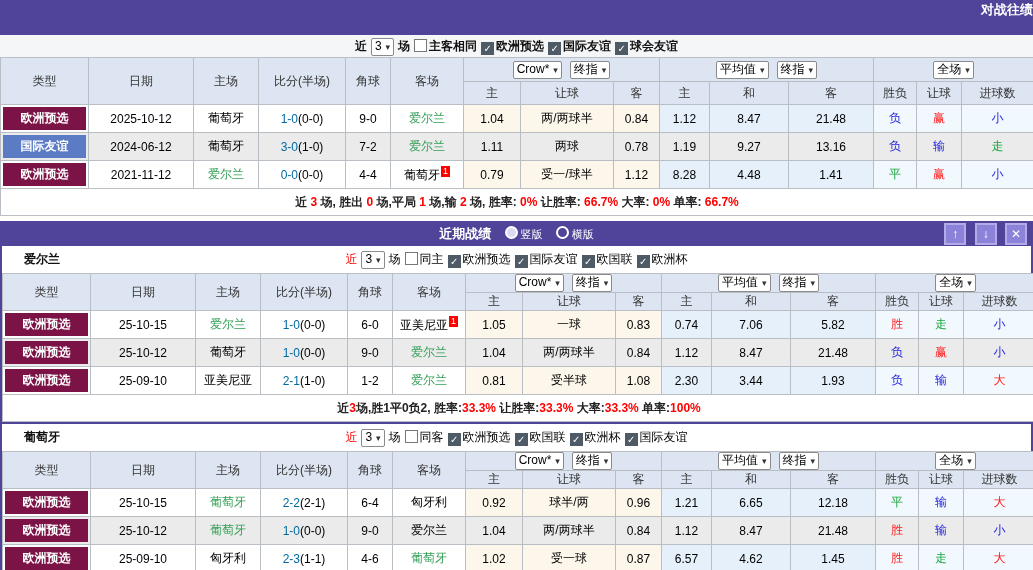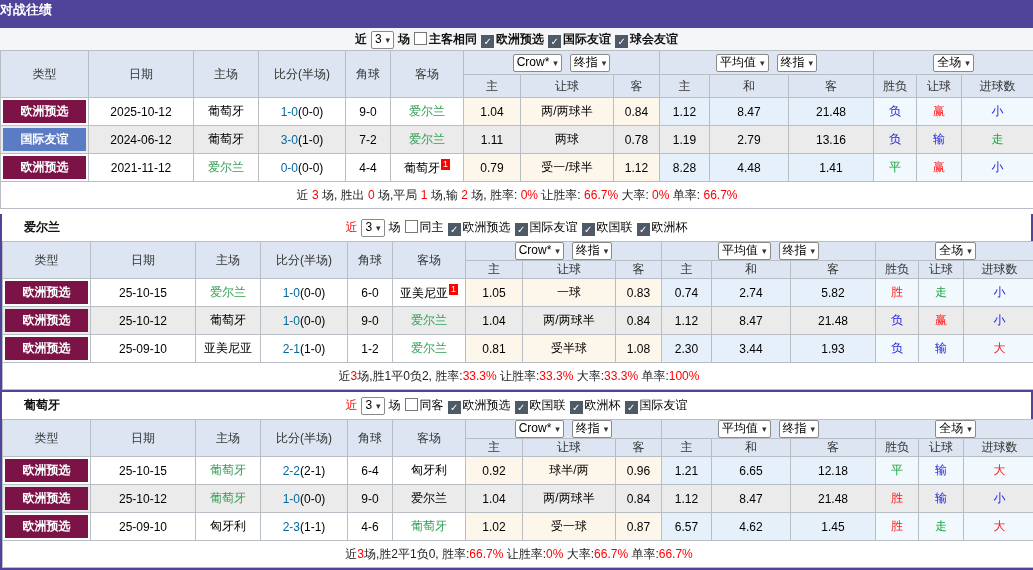--- a/index.html
+++ b/index.html
@@ -1,17 +1,17 @@
 <!DOCTYPE html>
 <html><head>
 <meta charset="utf-8">
 <style>
   html,body{margin:0;padding:0;background:#fff;}
   body{width:1033px;font-family:"Liberation Sans","DejaVu Sans",sans-serif;font-size:12px;color:#000;}
-  .titlebar{background:#4f4499;color:#fff;font-weight:bold;font-size:13px;text-align:left;height:28px;line-height:20px;}
+  .titlebar{background:#4f4499;color:#fff;font-weight:bold;font-size:13px;text-align:right;height:35px;line-height:20px;}
   .filter-row{height:22px;line-height:22px;text-align:center;background:#f5f6f8;font-weight:bold;color:#111;}
   .gap{height:5px;background:#fff;}
   .sec2{border-left:2px solid #4f4499;border-right:2px solid #4f4499;border-bottom:3px solid #4f4499;}
   .titlebar2{position:relative;background:#4f4499;color:#fff;height:25px;line-height:25px;text-align:center;}
   .titlebar2 .ttl{font-weight:bold;font-size:13px;}
   .radio{display:inline-block;width:9px;height:9px;border:2px solid #fff;border-radius:50%;vertical-align:-1px;margin:0 3px 0 10px;background:transparent;cursor:pointer;}
   .radio.on{background:#ddd9f5;}
   .radio-label{font-size:11px;cursor:pointer;}
   .win-buttons{position:absolute;right:4px;top:1px;}
   .win-btn{display:inline-block;width:18px;height:18px;line-height:18px;background:#8d82da;border:2px solid #b3aae8;color:#fff;font-weight:bold;font-size:12px;text-align:center;margin-left:5px;cursor:pointer;}
@@ -32,21 +32,21 @@
   .grid tr.alt td{background:#ebebeb;}
   .badge{display:block;margin:2px;padding:3px 0;color:#fff;font-weight:bold;}
   .badge.maroon{background:#7b1347;}
   .badge.blue{background:#5b7cc4;}
   .team-green{color:#35a057;}
   .score-red{color:#0369a1;}
   .sup-badge{display:inline-block;background:#f00;color:#fff;font-size:9px;line-height:11px;padding:0 2px;vertical-align:super;margin-left:1px;}
   .res-red{color:#ff1a1a;}
   .res-blue{color:#2323dd;}
   .res-green{color:#18a53c;}
-  .summary{height:24px;text-align:center;background:#fff;color:#222;}
+  .summary{height:24px;text-align:center;background:#fff;color:#222;font-weight:bold;}
   .red-text{color:#f00;}
   .sel{display:inline-block;border:1px solid #8a8a8a;border-radius:2px;background:#fff;color:#000;font-weight:normal;font-size:12px;line-height:15px;padding:0 3px;margin:0 4px;vertical-align:middle;cursor:pointer;}
   .sel .arr{margin-left:4px;font-size:9px;color:#333;}
   .cbw{margin-left:4px;}
   .cb{display:inline-block;width:11px;height:11px;border:1px solid #777;background:#fff;vertical-align:-2px;margin-right:2px;cursor:pointer;}
   .cb.on{background:#4e5a66;border-color:#4e5a66;color:#fff;font-size:10px;line-height:11px;text-align:center;}
 </style>
 </head>
 <body>
 
@@ -129,21 +129,21 @@
             </td>
             <td>2024-06-12</td>
             <td><span>葡萄牙</span></td>
             <td><span class="score-red">3-0</span><span>(1-0)</span></td>
             <td>7-2</td>
             <td><span class="team-green">爱尔兰</span></td>
             <td class="c-cream">1.11</td>
             <td class="c-cream">两球</td>
             <td class="c-cream">0.78</td>
             <td class="c-blue">1.19</td>
-            <td class="c-blue">2.79</td>
+            <td class="c-blue">9.27</td>
             <td class="c-blue">13.16</td>
             <td class="c-res res-blue">负</td>
             <td class="c-res res-blue">输</td>
             <td class="c-res res-green">走</td>
           </tr>
           <tr>
             <td>
               <div class="badge maroon">欧洲预选</div>
             </td>
             <td>2021-11-12</td>
@@ -166,20 +166,30 @@
           <tr>
             <td colspan="15" class="summary"><span>近 </span><span class="red-text">3</span><span> 场, 胜出 </span><span class="red-text">0</span><span> 场,平局 </span><span class="red-text">1</span><span> 场,输 </span><span class="red-text">2</span><span> 场, 胜率: </span><span class="red-text">0%</span><span> 让胜率: </span><span class="red-text">66.7%</span><span> 大率: </span><span class="red-text">0%</span><span> 单率: </span><span class="red-text">66.7%</span></td>
           </tr>
         </tbody>
     </table>
   </div>
 
   <div class="gap"></div>
 
   <div class="sec2">
+    <div class="titlebar2">
+      <span class="ttl">近期战绩</span>
+      <span class="radio on"></span><span class="radio-label">竖版</span>
+      <span class="radio"></span><span class="radio-label">横版</span>
+      <span class="win-buttons">
+        <span class="win-btn">↑</span>
+        <span class="win-btn">↓</span>
+        <span class="win-btn">✕</span>
+      </span>
+    </div>
 
     <div class="team-label-row">
       <span class="team-name">爱尔兰</span>
       <span><span class="red-text">近</span><span class="sel"><span>3</span><span class="arr">▾</span></span><span>场</span><span class="cbw"><span class="cb"></span><span>同主</span></span><span class="cbw"><span class="cb on">✓</span><span>欧洲预选</span></span><span class="cbw"><span class="cb on">✓</span><span>国际友谊</span></span><span class="cbw"><span class="cb on">✓</span><span>欧国联</span></span><span class="cbw"><span class="cb on">✓</span><span>欧洲杯</span></span></span>
     </div>
     <table class="grid sub">
       <colgroup>
         <col style="width:88px">
           <col style="width:105px">
           <col style="width:65px">
@@ -233,21 +243,21 @@
             </td>
             <td>25-10-15</td>
             <td><span class="team-green">爱尔兰</span></td>
             <td><span class="score-red">1-0</span><span>(0-0)</span></td>
             <td>6-0</td>
             <td><span>亚美尼亚</span><span class="sup-badge">1</span></td>
             <td class="c-cream">1.05</td>
             <td class="c-cream">一球</td>
             <td class="c-cream">0.83</td>
             <td class="c-blue">0.74</td>
-            <td class="c-blue">2.74</td>
+            <td class="c-blue">7.06</td>
             <td class="c-blue">5.82</td>
             <td class="c-res res-red">胜</td>
             <td class="c-res res-green">走</td>
             <td class="c-res res-blue">小</td>
           </tr>
           <tr class="alt">
             <td>
               <div class="badge maroon">欧洲预选</div>
             </td>
             <td>25-10-12</td>

